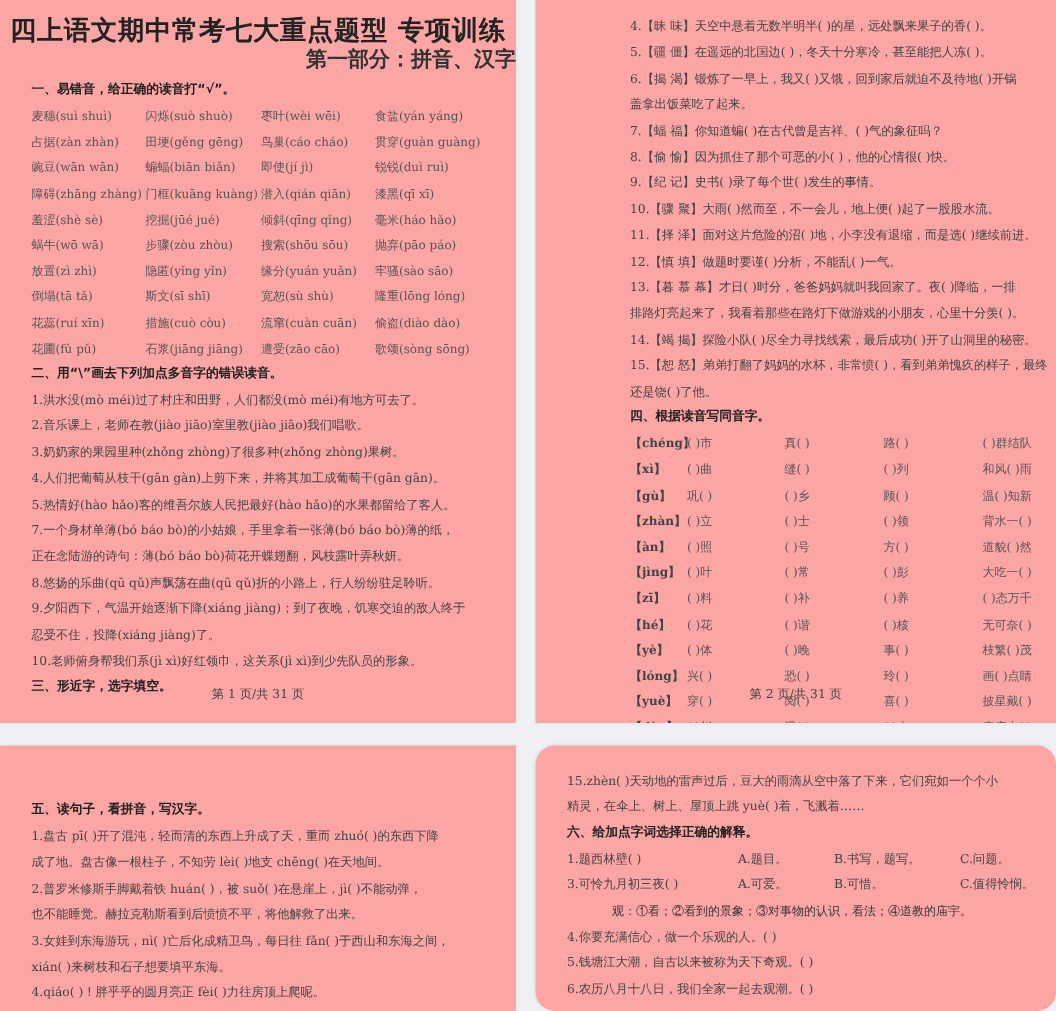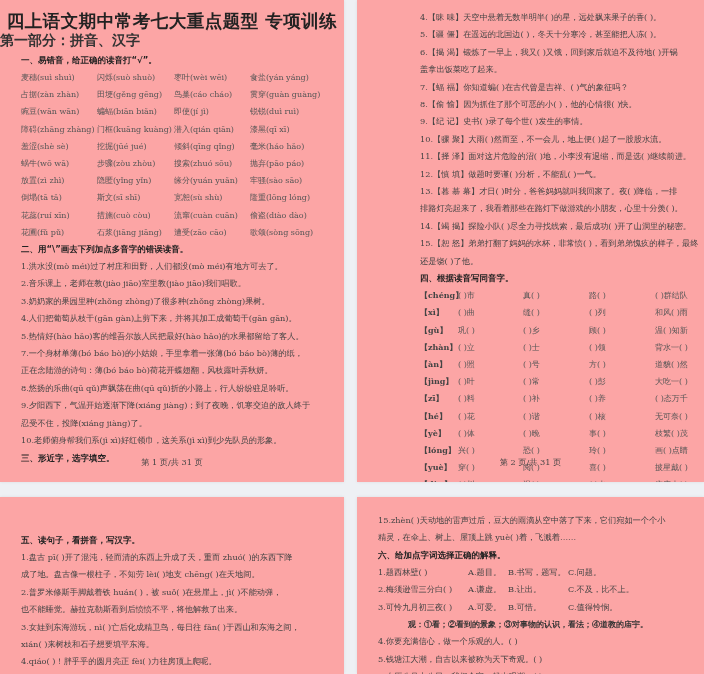--- a/index.html
+++ b/index.html
@@ -6,33 +6,33 @@
   html, body { width: 704px; height: 674px; overflow: hidden; background: #eef0f4; }
   body { font-family: "DejaVu Serif", "Liberation Serif", serif; color: #333; position: relative; }
   .page {
     position: absolute; background: #fca5a5;
     box-shadow: 0 0 3px rgba(0,0,0,0.08);
     overflow: hidden;
   }
   #p1 { left: 0; top: 0; width: 344px; height: 482px; }
   #p2 { left: 357px; top: 0; width: 347px; height: 482px; }
   #p3 { left: 0; top: 497px; width: 344px; height: 177px; }
-  #p4 { left: 357px; top: 497px; width: 347px; height: 177px; }
+  #p4 { left: 357px; top: 497px; width: 347px; height: 177px; border-radius: 13px; }
 
   .title { text-align: center; font-size: 17.5px; font-weight: bold; color: #222; margin-top: 10px; letter-spacing: 0.5px; line-height: 22px; }
-  .subtitle { text-align: left; font-size: 14px; font-weight: bold; color: #333; line-height: 18px; font-family: Liberation Serif, serif; }
+  .subtitle { text-align: right; font-size: 14px; font-weight: bold; color: #333; line-height: 18px; font-family: Liberation Serif, serif; }
   .section { font-size: 8.5px; font-weight: bold; color: #222; font-family: "DejaVu Sans", sans-serif; line-height: 17px; }
   .line { font-size: 8.2px; line-height: 17.4px; white-space: nowrap; color: #444; }
   .content { padding: 0 22px 0 21px; }
   .grid4 { display: grid; grid-template-columns: 76px 77px 76px 80px; font-size: 8px; line-height: 17.2px; color: #555; white-space: nowrap; }
   .grid5 { display: grid; grid-template-columns: 38px 65px 66px 66px 70px; font-size: 8px; line-height: 17.2px; color: #555; white-space: nowrap; }
   .grid5 .key { font-weight: bold; color: #444; }
   .footer { position: absolute; bottom: 14px; left: 0; right: 0; text-align: center; font-size: 8.2px; color: #444; }
-  .opts { display: grid; grid-template-columns: 90px 40px 60px 90px; font-size: 8.2px; line-height: 17.4px; color: #444; white-space: nowrap; }
-  .note { font-size: 8px; line-height: 17.4px; color: #333; padding-left: 30px; font-weight: bold; }
+  .opts { display: grid; grid-template-columns: 90px 40px 60px 90px; font-size: 8.2px; line-height: 17.4px; color: #444; white-space: nowrap; gap: 24px; }
+  .note { font-size: 8px; line-height: 17.4px; color: #333; padding-left: 30px; font-weight: normal; }
 </style>
 </head>
 <body>
 
 <div class="page" id="p1">
   <div class="title">四上语文期中常考七大重点题型 专项训练</div>
   <div class="subtitle">第一部分：拼音、汉字</div>
   <div class="content" style="margin-top:2px;">
     <div class="section">一、易错音，给正确的读音打“√”。</div>
     <div class="grid4" id="pinyin-grid">
@@ -51,21 +51,21 @@
         <span>障碍(zhāng zhàng)</span>
         <span>门框(kuāng kuàng)</span>
         <span>潜入(qián  qiān)</span>
         <span>漆黑(qī  xī)</span>
         <span>羞涩(shè  sè)</span>
         <span>挖掘(jūé  jué)</span>
         <span>倾斜(qīng  qǐng)</span>
         <span>毫米(háo  hǎo)</span>
         <span>蜗牛(wō  wā)</span>
         <span>步骤(zòu  zhòu)</span>
-        <span>搜索(zhuó  sōu)</span>
+        <span>搜索(shōu  sōu)</span>
         <span>抛弃(pāo  páo)</span>
         <span>放置(zì  zhì)</span>
         <span>隐匿(yǐng  yǐn)</span>
         <span>缘分(yuán  yuǎn)</span>
         <span>牢骚(sào  sāo)</span>
         <span>倒塌(tā  tǎ)</span>
         <span>斯文(sī  shī)</span>
         <span>宽恕(sù  shù)</span>
         <span>隆重(lōng  lóng)</span>
         <span>花蕊(ruí  xīn)</span>
@@ -207,26 +207,20 @@
       </div>
     <div class="section">六、给加点字词选择正确的解释。</div>
     <div id="p4-choices">
         <div class="opts">
           <span>1.题西林壁(     )</span>
           <span>A.题目。</span>
           <span>B.书写，题写。</span>
           <span>C.问题。</span>
         </div>
         <div class="opts">
-          <span>2.梅须逊雪三分白(     )</span>
-          <span>A.谦虚。</span>
-          <span>B.让出。</span>
-          <span>C.不及，比不上。</span>
-        </div>
-        <div class="opts">
           <span>3.可怜九月初三夜(     )</span>
           <span>A.可爱。</span>
           <span>B.可惜。</span>
           <span>C.值得怜悯。</span>
         </div>
       </div>
     <div class="note">观：①看；②看到的景象；③对事物的认识，看法；④道教的庙宇。</div>
     <div id="p4-bottom">
         <div class="line">4.你要充满信心，做一个乐观的人。(     )</div>
         <div class="line">5.钱塘江大潮，自古以来被称为天下奇观。(     )</div>

